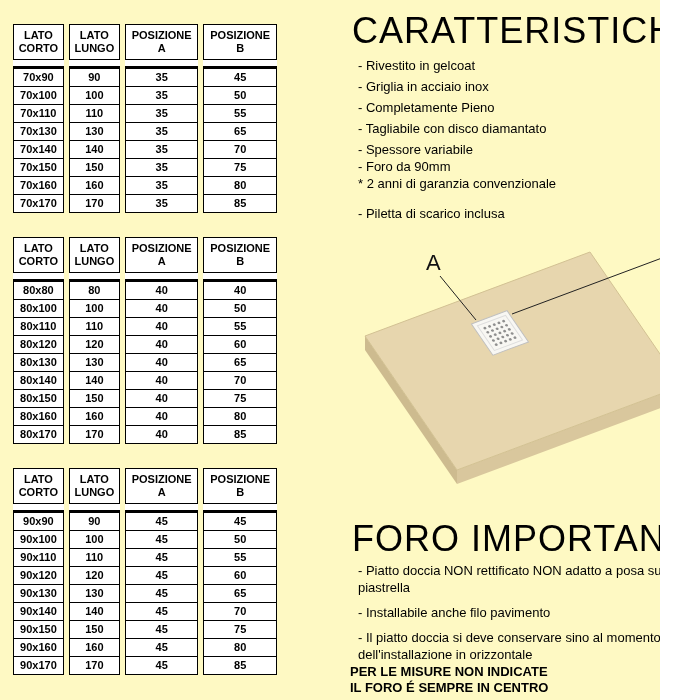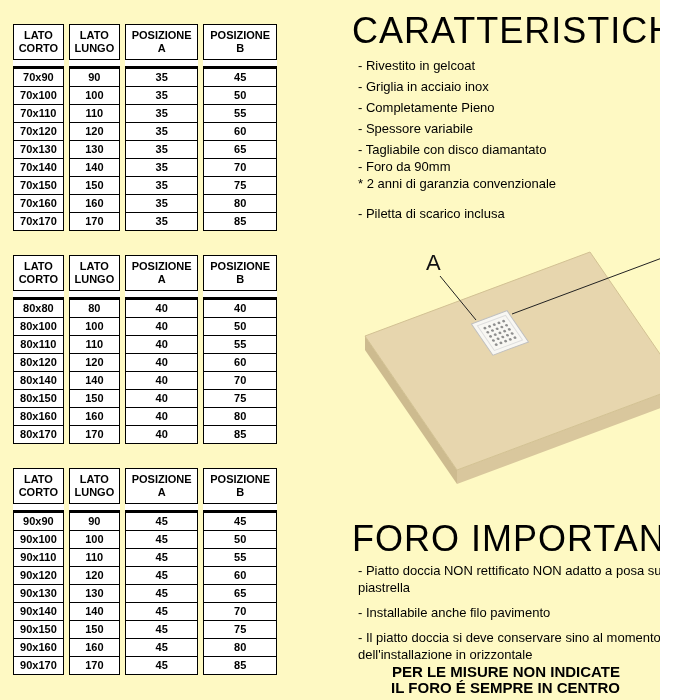--- a/index.html
+++ b/index.html
@@ -55,21 +55,21 @@
 
   .diagram { position:absolute; top:226px; left:0; width:346px; height:272px; }
   svg text { font-family:"Liberation Sans", sans-serif; fill:#111; }
 
   .note-title { top:508px; }
   .note-list { top:552px; width:346px; }
   .note-list li { line-height:17px; margin-bottom:8px; }
 
   .footer-note {
     position:absolute; top:654px; left:0; width:270px;
-    text-align:right; font-size:15px; font-weight:bold; line-height:16px;
+    text-align:left; font-size:13px; font-weight:bold; line-height:16px;
   }
 </style>
 </head>
 <body>
 
 <div class="page">
 
   <div class="left-col">
     <table class="size-table">
         <thead>
@@ -99,26 +99,20 @@
             <td>35</td>
             <td>50</td>
           </tr>
           <tr>
             <td>70x110</td>
             <td>110</td>
             <td>35</td>
             <td>55</td>
           </tr>
           <tr>
-            <td>70x120</td>
-            <td>120</td>
-            <td>35</td>
-            <td>60</td>
-          </tr>
-          <tr>
             <td>70x130</td>
             <td>130</td>
             <td>35</td>
             <td>65</td>
           </tr>
           <tr>
             <td>70x140</td>
             <td>140</td>
             <td>35</td>
             <td>70</td>
@@ -177,20 +171,26 @@
             <td>40</td>
             <td>55</td>
           </tr>
           <tr>
             <td>80x120</td>
             <td>120</td>
             <td>40</td>
             <td>60</td>
           </tr>
           <tr>
+            <td>80x130</td>
+            <td>130</td>
+            <td>40</td>
+            <td>65</td>
+          </tr>
+          <tr>
             <td>80x140</td>
             <td>140</td>
             <td>40</td>
             <td>70</td>
           </tr>
           <tr>
             <td>80x150</td>
             <td>150</td>
             <td>40</td>
             <td>75</td>
@@ -284,22 +284,22 @@
   </div>
 
   <div class="right-col">
 
     <h1 class="char-title">CARATTERISTICHE</h1>
 
     <ul class="char-list">
       <li>- Rivestito in gelcoat</li>
       <li>- Griglia in acciaio inox</li>
       <li>- Completamente Pieno</li>
+      <li>- Tagliabile con disco diamantato</li>
       <li>- Spessore variabile</li>
-      <li>- Tagliabile con disco diamantato</li>
       <li>- Foro da 90mm</li>
       <li>* 2 anni di garanzia convenzionale</li>
       <li>- Piletta di scarico inclusa</li>
     </ul>
 
     <div class="diagram">
       <svg width="346" height="272" viewBox="0 0 346 272">
 
         <polygon points="15,100 107,234 107,248 15,114" fill="#cdbb8f"></polygon>
         <polygon points="107,234 332,150 332,164 107,248" fill="#d9c79d"></polygon>

